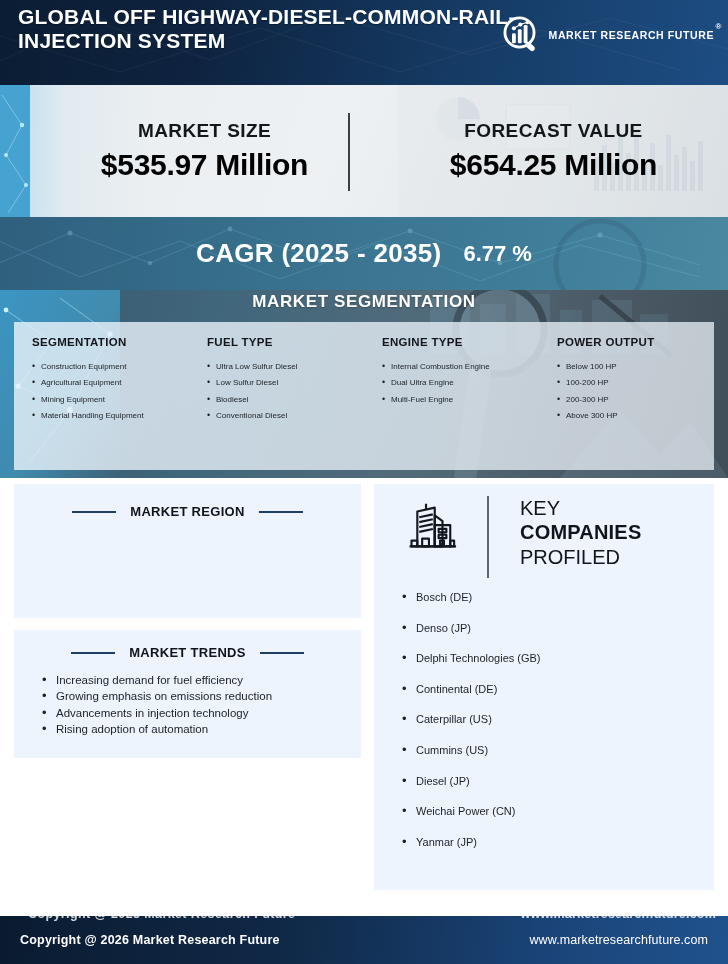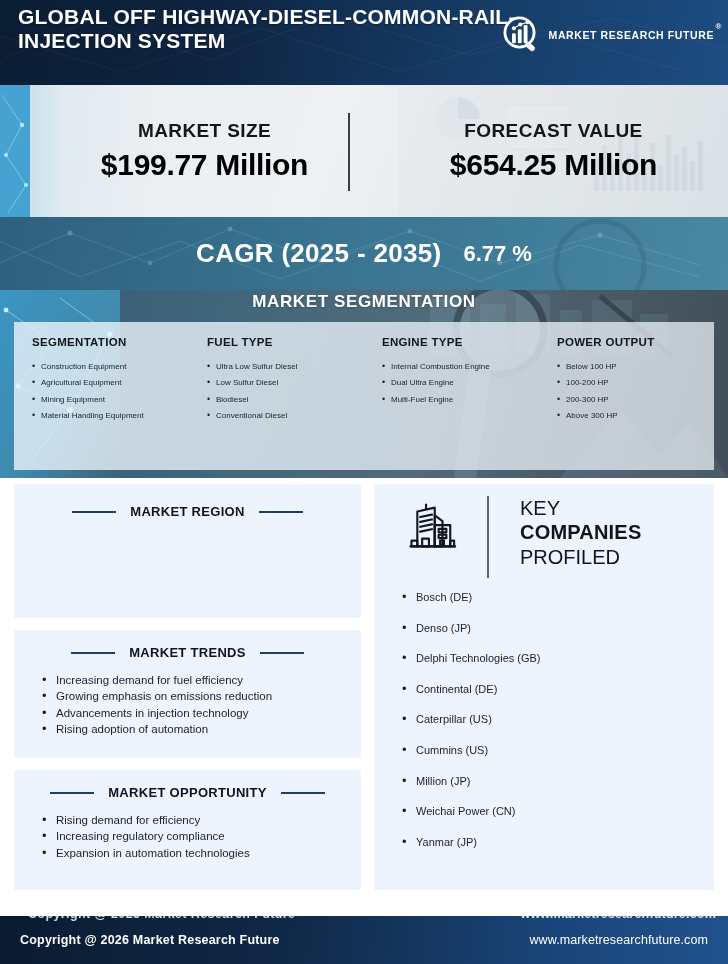--- a/index.html
+++ b/index.html
@@ -235,21 +235,21 @@
       </g>
       <g fill="rgba(200,245,255,.85)">
         <circle cx="22" cy="40" r="2.2"></circle>
           <circle cx="6" cy="70" r="2"></circle>
           <circle cx="26" cy="100" r="2"></circle>
       </g>
     </svg>
     <div class="stats">
       <div class="stat">
         <div class="stat-label">MARKET SIZE</div>
-        <div class="stat-value">$199.77 Million</div>
+        <div class="stat-value">$535.97 Million</div>
       </div>
       <div class="stat">
         <div class="stat-label">FORECAST VALUE</div>
         <div class="stat-value">$654.25 Million</div>
       </div>
     </div>
     <div class="stat-divider"></div>
   </div>
 
   <div class="cagr">
@@ -367,32 +367,20 @@
         <span class="rule"></span>
       </div>
       <ul>
         <li>Increasing demand for fuel efficiency</li>
         <li>Growing emphasis on emissions reduction</li>
         <li>Advancements in injection technology</li>
         <li>Rising adoption of automation</li>
       </ul>
     </div>
 
-    <div class="panel" id="opportunity-panel">
-      <div class="panel-title">
-        <span class="rule"></span>
-        <span>MARKET OPPORTUNITY</span>
-        <span class="rule"></span>
-      </div>
-      <ul>
-        <li>Rising demand for efficiency</li>
-        <li>Increasing regulatory compliance</li>
-        <li>Expansion in automation technologies</li>
-      </ul>
-    </div>
 
     <div class="panel" id="companies-panel">
       <div class="comp-head">
         <svg class="comp-icon" viewBox="0 0 64 64" fill="none" stroke="#12181e" stroke-width="2.2" stroke-linejoin="round">
           <path d="M22 16 L40 12 L40 52 L22 52 Z"></path>
           <path d="M40 20 L48 26 L48 52 L40 52 Z"></path>
           <path d="M31 8 L31 14"></path>
           <rect x="40" y="30" width="16" height="22"></rect>
           <rect x="44" y="34" width="8" height="3.5"></rect>
           <rect x="44" y="40" width="8" height="3.5"></rect>
@@ -410,21 +398,21 @@
           <div class="l3">PROFILED</div>
         </div>
       </div>
       <ul class="comp-list">
         <li>Bosch (DE)</li>
         <li>Denso (JP)</li>
         <li>Delphi Technologies (GB)</li>
         <li>Continental (DE)</li>
         <li>Caterpillar (US)</li>
         <li>Cummins (US)</li>
-        <li>Million (JP)</li>
+        <li>Diesel (JP)</li>
         <li>Weichai Power (CN)</li>
         <li>Yanmar (JP)</li>
       </ul>
     </div>
 
     <div class="ghost-left">Copyright @ 2025 Market Research Future</div>
     <div class="ghost-right">www.marketresearchfuture.com</div>
   </div>
 
   <div class="footer">

